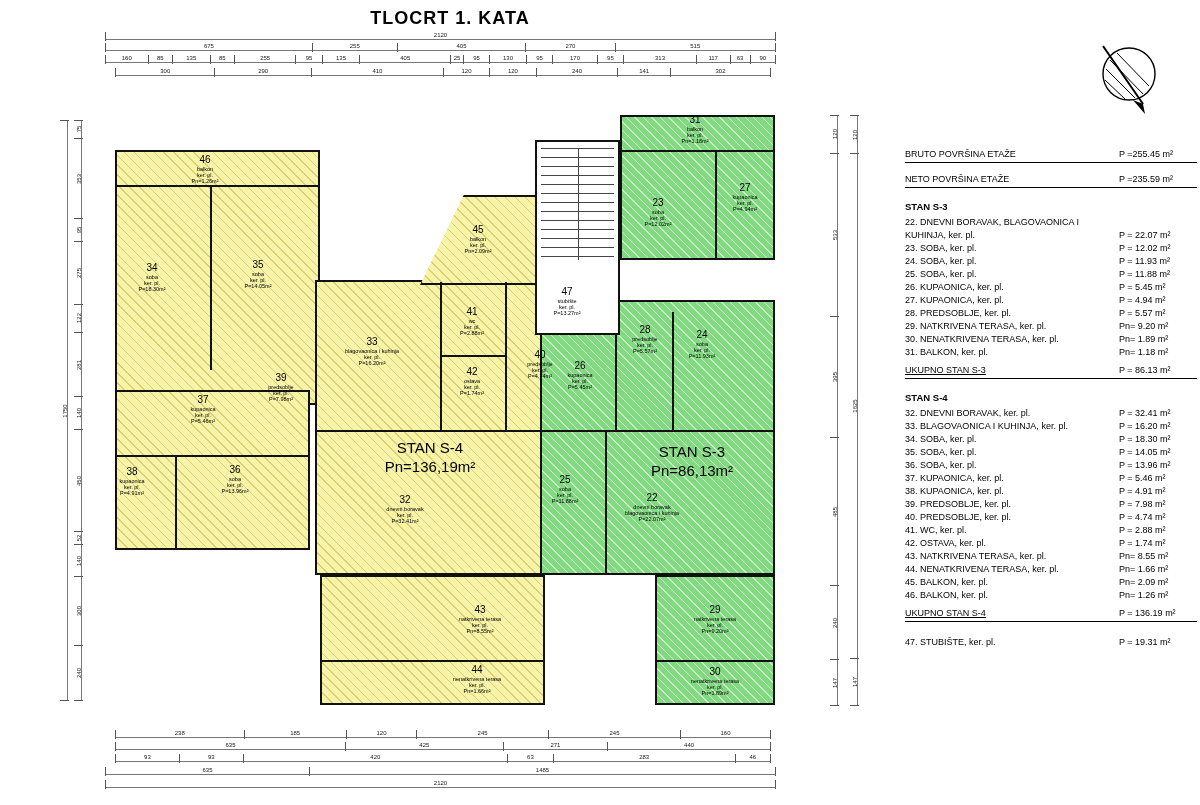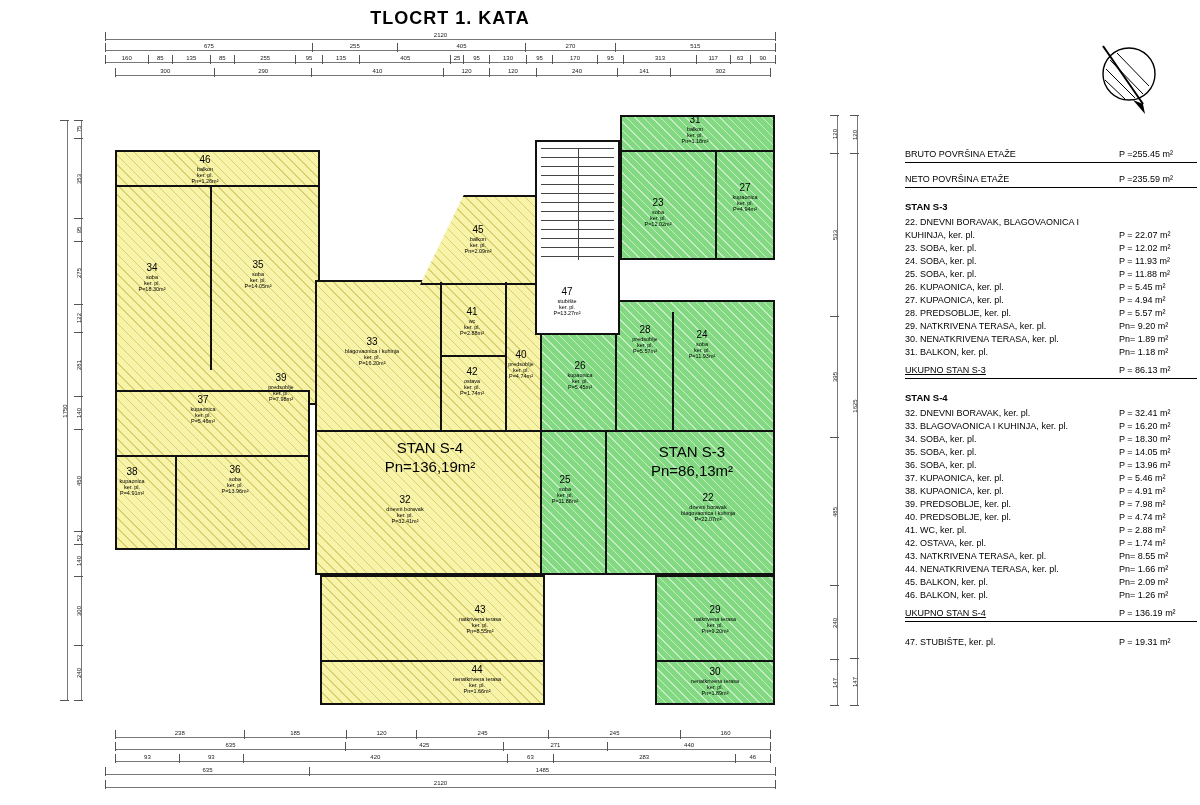--- a/index.html
+++ b/index.html
@@ -322,21 +322,21 @@
         <div class="sm">wc</div>
         <div class="sm">ker. pl.</div>
         <div class="sm">P=2.88m²</div>
       </div>
         <div class="room" style="left: 412px; top: 352px;">
         <div class="num">42</div>
         <div class="sm">ostava</div>
         <div class="sm">ker. pl.</div>
         <div class="sm">P=1.74m²</div>
       </div>
-        <div class="room" style="left: 461px; top: 335px;">
+        <div class="room" style="left: 480px; top: 335px;">
         <div class="num">40</div>
         <div class="sm">predsoblje</div>
         <div class="sm">ker. pl.</div>
         <div class="sm">P=4.74m²</div>
       </div>
         <div class="room" style="left: 221px; top: 358px;">
         <div class="num">39</div>
         <div class="sm">predsoblje</div>
         <div class="sm">ker. pl.</div>
         <div class="sm">P=7.98m²</div>
@@ -418,21 +418,21 @@
         <div class="sm">kupaonica</div>
         <div class="sm">ker. pl.</div>
         <div class="sm">P=5.45m²</div>
       </div>
         <div class="room" style="left: 505px; top: 460px;">
         <div class="num">25</div>
         <div class="sm">soba</div>
         <div class="sm">ker. pl.</div>
         <div class="sm">P=11.88m²</div>
       </div>
-        <div class="room" style="left: 648px; top: 478px;">
+        <div class="room" style="left: 592px; top: 478px;">
         <div class="num">22</div>
         <div class="sm">dnevni boravak</div>
         <div class="sm">blagovaonica i kuhinja</div>
         <div class="sm">P=22.07m²</div>
       </div>
         <div class="room" style="left: 655px; top: 590px;">
         <div class="num">29</div>
         <div class="sm">natkrivena terasa</div>
         <div class="sm">ker. pl.</div>
         <div class="sm">Pn=9.20m²</div>

